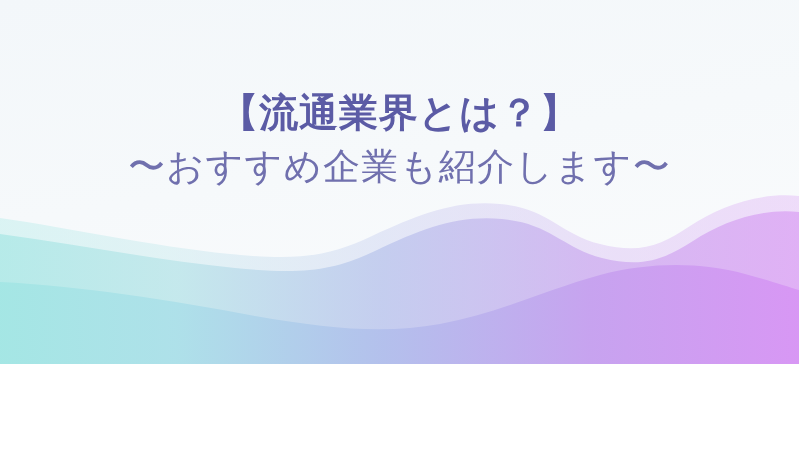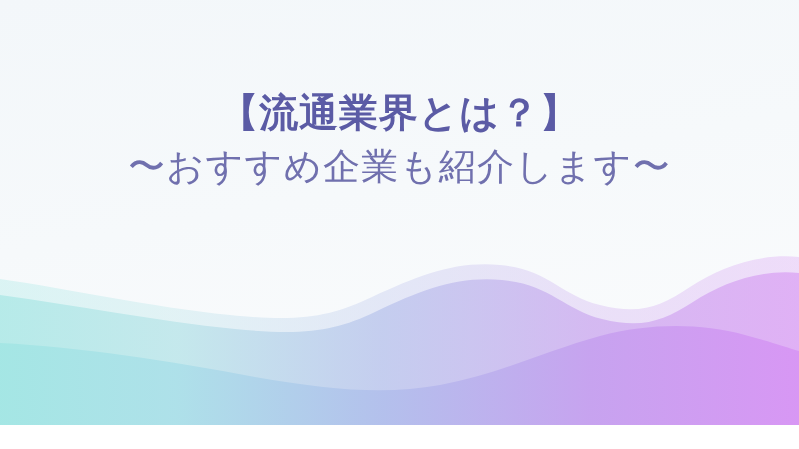--- a/index.html
+++ b/index.html
@@ -5,21 +5,21 @@
 <style>
   html, body {
     margin: 0;
     padding: 0;
     background: #ffffff;
   }
 
   .canvas {
     position: relative;
     width: 799px;
-    height: 425px;
+    height: 364px;
     overflow: hidden;
     background: linear-gradient(170deg, #f3f7fa 0%, #f6f9fb 45%, #fbfcfd 100%);
     font-family: "Liberation Sans", "DejaVu Sans", sans-serif;
     -webkit-font-smoothing: antialiased;
   }
 
   
   .wave-band {
     position: absolute;
     left: 0;

